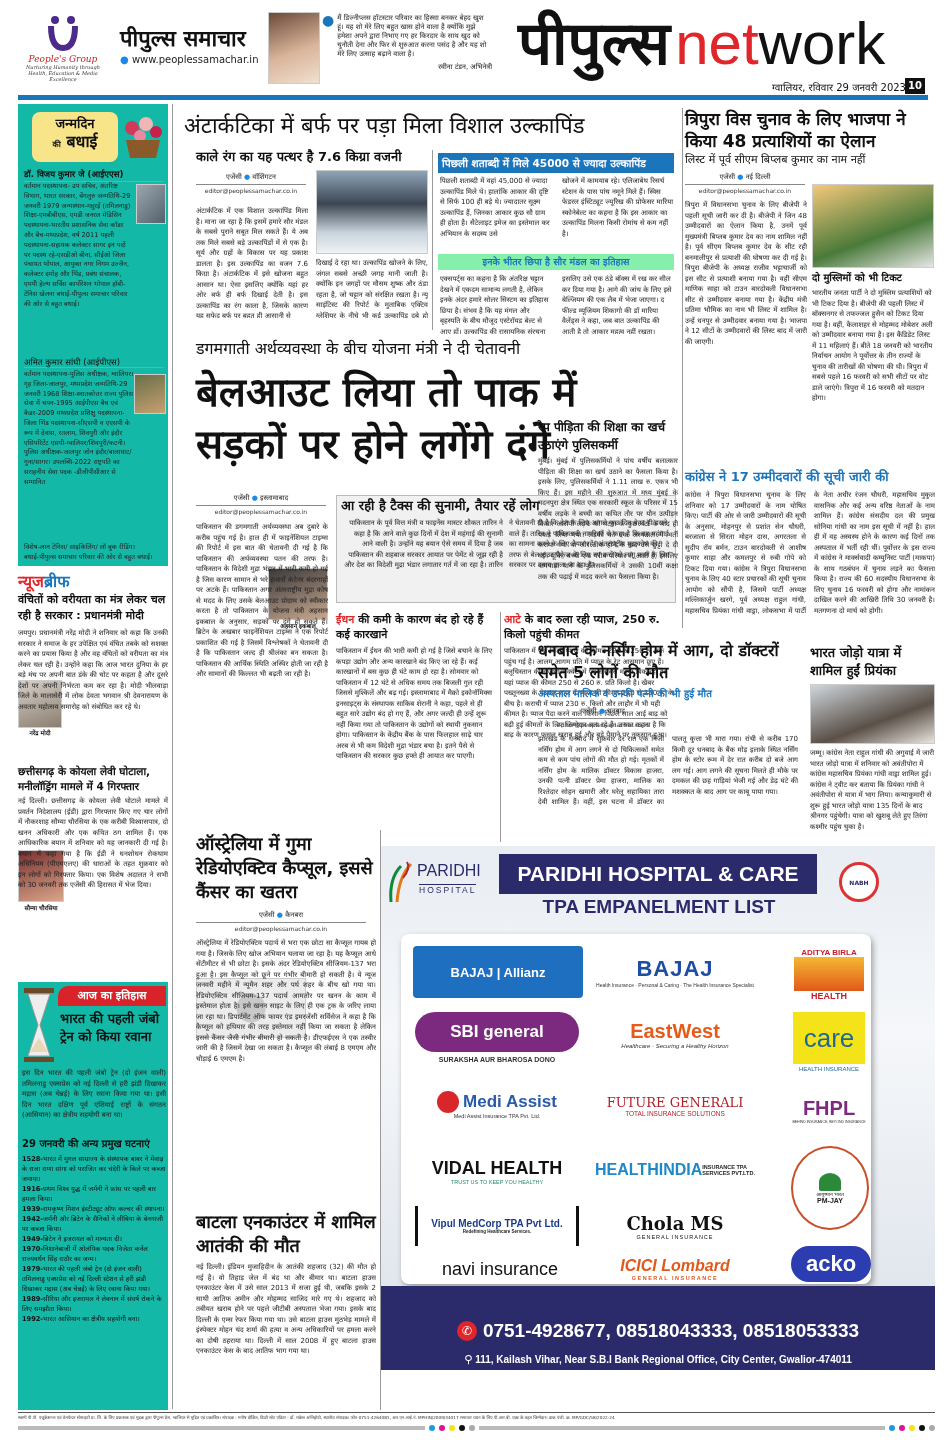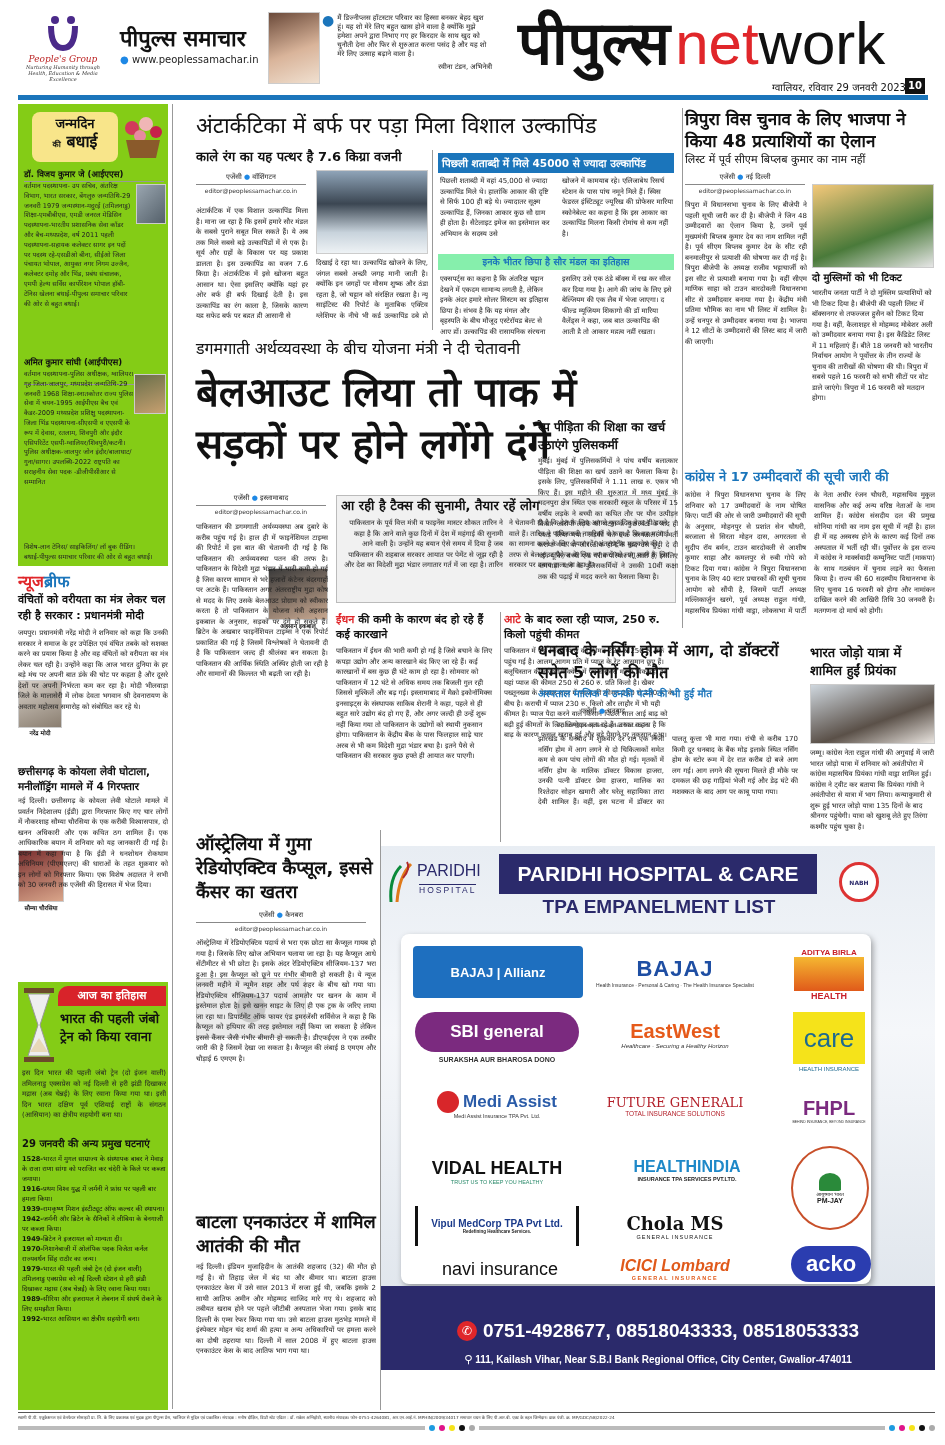--- a/index.html
+++ b/index.html
@@ -7,21 +7,21 @@
 .abs{position:absolute}
 .txt{font-size:7px;line-height:10.5px;color:#222;text-align:justify;overflow:hidden}
 .serif{font-family:"DejaVu Serif",serif}
 .hd{font-family:"DejaVu Sans",sans-serif;font-weight:bold;color:#111;line-height:1.1}
 .byline{font-size:7px;text-align:center;color:#222}
 .email{font-size:6px;text-align:center;color:#333;border-top:1px solid #888;padding-top:2px}
 .dot{color:#1e88e5}
 .photo{background:linear-gradient(135deg,#9aa6b0,#54606a);border:1px solid #ccc}
 .vr{position:absolute;width:1px;background:#999}
 .hr{position:absolute;height:1px;background:#999}
-.sec{position:absolute;background:#84cc16}
+.sec{position:absolute;background:#14b8a6}
 .logo-box{position:absolute;display:flex;align-items:center;justify-content:center;font-weight:bold;font-family:"Liberation Sans",sans-serif;border-radius:4px}
 </style>
 </head>
 <body>
 
 <div class="abs" style="left:0;top:0;width:945px;height:100px">
   <div class="abs" style="left:18px;top:12px;width:90px;height:70px;text-align:center">
     <svg width="40" height="40" viewBox="0 0 40 40" style="display:block;margin:0 auto">
       <circle cx="12" cy="8" r="4" fill="#4b2a8a"></circle>
         <circle cx="28" cy="8" r="4" fill="#4b2a8a"></circle>
@@ -61,21 +61,21 @@
         <circle cx="10" cy="12" r="7" fill="#d23a5a"></circle>
         <circle cx="24" cy="8" r="7" fill="#f0b6b6"></circle>
         <circle cx="34" cy="16" r="6" fill="#c7204a"></circle>
         <circle cx="18" cy="20" r="6" fill="#e88aa0"></circle>
         <path d="M4 24 L38 24 L34 42 L8 42 Z" fill="#8a5a2b"></path>
       </svg>
   </div>
   <div class="abs" style="left:6px;top:64px;width:140px;font-size:8.5px;font-weight:bold;border-bottom:1px solid #999;padding-bottom:2px">डॉ. विजय कुमार जे (आईएएस)</div>
   <div class="abs photo" style="left:118px;top:80px;width:30px;height:40px"></div>
   <div class="abs txt" style="left:6px;top:78px;width:110px;height:168px;font-size:6.6px;line-height:9.8px;text-align:left">वर्तमान पदस्थापना- उप सचिव, अंतरिक्ष विभाग, भारत सरकार, बेंगलुरु जन्मतिथि-29 जनवरी 1979 जन्मस्थान-मदुरई (तमिलनाडु) शिक्षा-एमबीबीएस, एमडी जनरल मेडिसिन पदस्थापना-भारतीय प्रशासनिक सेवा कॉडर और बैच-मध्यप्रदेश, वर्ष 2011 पहली पदस्थापना-सहायक कलेक्टर सागर इन पदों पर पदस्थ रहे-एसडीओ बीना, सीईओ जिला पंचायत भोपाल, आयुक्त नगर निगम उज्जैन, कलेक्टर दमोह और भिंड, प्रबंध संचालक, एमपी हेल्थ सर्विस कार्पोरेशन भोपाल हॉबी-टेनिस खेलना बधाई-पीपुल्स समाचार परिवार की ओर से बहुत बधाई।</div>
-  <div class="abs" style="left:6px;top:252px;width:140px;font-size:8.5px;font-weight:bold;border-bottom:1px solid #999;padding-bottom:17px">अमित कुमार सांघी (आईपीएस)</div>
+  <div class="abs" style="left:6px;top:252px;width:140px;font-size:8.5px;font-weight:normal;border-bottom:1px solid #999;padding-bottom:0">अमित कुमार सांघी (आईपीएस)</div>
   <div class="abs photo" style="left:116px;top:270px;width:32px;height:40px;background:linear-gradient(160deg,#6a6f4a,#c7a070)"></div>
   <div class="abs txt" style="left:6px;top:266px;width:110px;height:172px;font-size:6.6px;line-height:9.8px;text-align:left">वर्तमान पदस्थापना-पुलिस अधीक्षक, ग्वालियर। गृह जिला-जालपुर, मध्यप्रदेश जन्मतिथि-29 जनवरी 1968 शिक्षा-स्नातकोत्तर राज्य पुलिस सेवा में चयन-1995 आईपीएस बैच एवं कैडर-2009 मध्यप्रदेश प्रशिक्षु पदस्थापना-जिला भिंड पदस्थापना-सीएसपी व एएसपी के रूप में देवास, रतलाम, शिवपुरी और इंदौर एसिपरिटेंट एसपी-ग्वालियर/शिवपुरी/कटनी। पुलिस अधीक्षक-जालपुर जोन इंदौर/बालाघाट/गुना/सागर। उपलब्धि-2022 राष्ट्रपति का सराहनीय सेवा पदक -डीजीपीसीआर से सम्मानित</div>
   <div class="abs txt" style="left:6px;top:438px;width:140px;height:10px;font-size:6.6px;text-align:left">विशेष-लान टेनिस/ साइकिलिंग/ लॉ बुक रीडिंग।</div>
   <div class="abs txt" style="left:6px;top:448px;width:140px;height:10px;font-size:6.6px;text-align:left">बधाई-पीपुल्स समाचार परिवार की ओर से बहुत बधाई।</div>
 </div>
 
 <div class="abs" style="left:18px;top:570px;font-size:16px;font-weight:bold">
   <span style="color:#e0262a">न्यूज</span><span style="color:#1b75bb">ब्रीफ</span>
 </div>
 <div class="abs hd" style="left:18px;top:592px;width:150px;font-size:11px;line-height:16px">वंचितों को वरीयता का मंत्र लेकर चल रही है सरकार : प्रधानमंत्री मोदी</div>
@@ -107,21 +107,21 @@
     <div><b>1939-</b><span>रामकृष्ण मिशन इंस्टीट्यूट ऑफ कल्चर की स्थापना।</span></div>
     <div><b>1942-</b><span>जर्मनी और ब्रिटेन के सैनिकों ने लीबिया के बेनगाजी पर कब्जा किया।</span></div>
     <div><b>1949-</b><span>ब्रिटेन ने इजरायल को मान्यता दी।</span></div>
     <div><b>1970-</b><span>निशानेबाजी में ओलंपिक पदक विजेता कर्नल राज्यवर्धन सिंह राठौर का जन्म।</span></div>
     <div><b>1979-</b><span>भारत की पहली जंबो ट्रेन (दो इंजन वाली) तमिलनाडु एक्सप्रेस को नई दिल्ली स्टेशन से हरी झंडी दिखाकर मद्रास (अब चेन्नई) के लिए रवाना किया गया।</span></div>
     <div><b>1989-</b><span>सीरिया और इजरायल ने लेबनान में संघर्ष रोकने के लिए समझौता किया।</span></div>
     <div><b>1992-</b><span>भारत आसियान का क्षेत्रीय सहयोगी बना।</span></div>
   </div>
 </div>
 
-<div class="abs hd" style="left:196px;top:114px;width:480px;font-size:22px;font-weight:normal">अंटार्कटिका में बर्फ पर पड़ा मिला विशाल उल्कापिंड</div>
+<div class="abs hd" style="left:184px;top:114px;width:480px;font-size:22px;font-weight:normal">अंटार्कटिका में बर्फ पर पड़ा मिला विशाल उल्कापिंड</div>
 <div class="abs hd" style="left:196px;top:150px;width:240px;font-size:13px">काले रंग का यह पत्थर है 7.6 किग्रा वजनी</div>
 <div class="abs byline" style="left:196px;top:172px;width:110px"><span>एजेंसी</span> <span class="dot">●</span> <span>वॉशिंगटन</span></div>
 <div class="abs email" style="left:196px;top:184px;width:110px">editor@peoplessamachar.co.in</div>
 <div class="abs txt" style="left:196px;top:206px;width:112px;height:112px">अंटार्कटिक में एक विशाल उल्कापिंड मिला है। माना जा रहा है कि इसमें हमारे सौर मंडल के सबसे पुराने सबूत मिल सकते हैं। ये अब तक मिले सबसे बड़े उल्कापिंडों में से एक है। सूर्य और ग्रहों के विकास पर यह प्रकाश डालता है। इस उल्कापिंड का वजन 7.6 किग्रा है। अंटार्कटिक में इसे खोजना बहुत आसान था। ऐसा इसलिए क्योंकि यहां हर ओर बर्फ ही बर्फ दिखाई देती है। इस उल्कापिंड का रंग काला है, जिसके कारण यह सफेद बर्फ पर बहुत ही आसानी से</div>
 <div class="abs photo" style="left:316px;top:170px;width:112px;height:84px;background:linear-gradient(180deg,#8fa4b8 0%,#3b4652 40%,#c8d3dc 75%,#eef2f5)"></div>
 <div class="abs txt" style="left:316px;top:258px;width:112px;height:60px">दिखाई दे रहा था। उल्कापिंड खोजने के लिए, जंगल सबसे अच्छी जगह मानी जाती है। क्योंकि इन जगहों पर मौसम शुष्क और ठंडा रहता है, जो चट्टान को संरक्षित रखता है। न्यू साइंटिस्ट की रिपोर्ट के मुताबिक एक्टिव ग्लेशियर के नीचे भी कई उल्कापिंड दबे हो सकते हैं।</div>
 <div class="abs" style="left:438px;top:153px;width:236px;height:20px;background:#1b75bb;color:#fff;font-weight:bold;font-size:10.5px;line-height:20px;padding-left:4px;white-space:nowrap;overflow:hidden">पिछली शताब्दी में मिले 45000 से ज्यादा उल्कापिंड</div>
 <div class="abs txt" style="left:440px;top:176px;width:112px;height:74px;text-align:left">पिछली शताब्दी में वहां 45,000 से ज्यादा उल्कापिंड मिले थे। हालांकि आकार की दृष्टि से सिर्फ 100 ही बड़े थे। ज्यादातर सूक्ष्म उल्कापिंड हैं, जिनका आकार कुछ सौ ग्राम ही होता है। सैटेलाइट इमेज का इस्तेमाल कर अभियान के सदस्य उसे</div>
 <div class="abs txt" style="left:562px;top:176px;width:112px;height:74px;text-align:left">खोजने में कामयाब रहे। एलिजाबेथ रिसर्च स्टेशन के पास पांच नमूने मिले हैं। स्विस फेडरल इंस्टिट्यूट ज्यूरिख की प्रोफेसर मारिया स्कोनेबेल्ट का कहना है कि इस आकार का उल्कापिंड मिलना किसी रोमांच से कम नहीं है।</div>
 <div class="abs" style="left:438px;top:254px;width:236px;height:16px;background:#86efac;color:#1b75bb;font-weight:bold;font-size:9.5px;line-height:16px;text-align:center">इनके भीतर छिपा है सौर मंडल का इतिहास</div>
@@ -234,21 +234,21 @@
   </div>
   <div class="logo-box" style="left:410px;top:236px;width:76px;height:56px;flex-direction:column;color:#7b2a7f">
     <span style="font-size:20px">FHPL</span>
     <span style="font-size:3.5px;font-weight:normal;color:#333">BEHIND INSURANCE, BEYOND INSURANCE</span>
   </div>
 
   <div class="logo-box" style="left:34px;top:300px;width:164px;height:50px;flex-direction:column;color:#111">
     <span style="font-size:18px">VIDAL HEALTH</span>
     <span style="font-size:5.5px;font-weight:normal;color:#2a8a6a">TRUST US TO KEEP YOU HEALTHY</span>
   </div>
-  <div class="logo-box" style="left:226px;top:302px;width:160px;height:44px;flex-direction:column;color:#2aa84a">
+  <div class="logo-box" style="left:214px;top:302px;width:160px;height:44px;color:#2aa84a">
     <span style="font-size:16px;color:#1e88c8">HEALTHINDIA</span>
     <span style="font-size:5.5px;color:#222">INSURANCE TPA SERVICES PVT.LTD.</span>
   </div>
   <div class="logo-box" style="left:410px;top:300px;width:78px;height:84px;flex-direction:column;border-radius:50%;border:2px solid #c8502a;background:#fff">
     <span style="width:22px;height:18px;background:#2a8a3a;border-radius:50% 50% 10% 10%;display:block"></span>
     <span style="font-size:5px;color:#222;font-weight:normal">आयुष्मान भारत</span>
     <span style="font-size:7px;color:#222">PM-JAY</span>
   </div>
 
   <div class="logo-box" style="left:34px;top:360px;width:164px;height:40px;flex-direction:column;color:#1a3a8a;border-left:3px solid #111;border-right:3px solid #111;border-radius:0">

